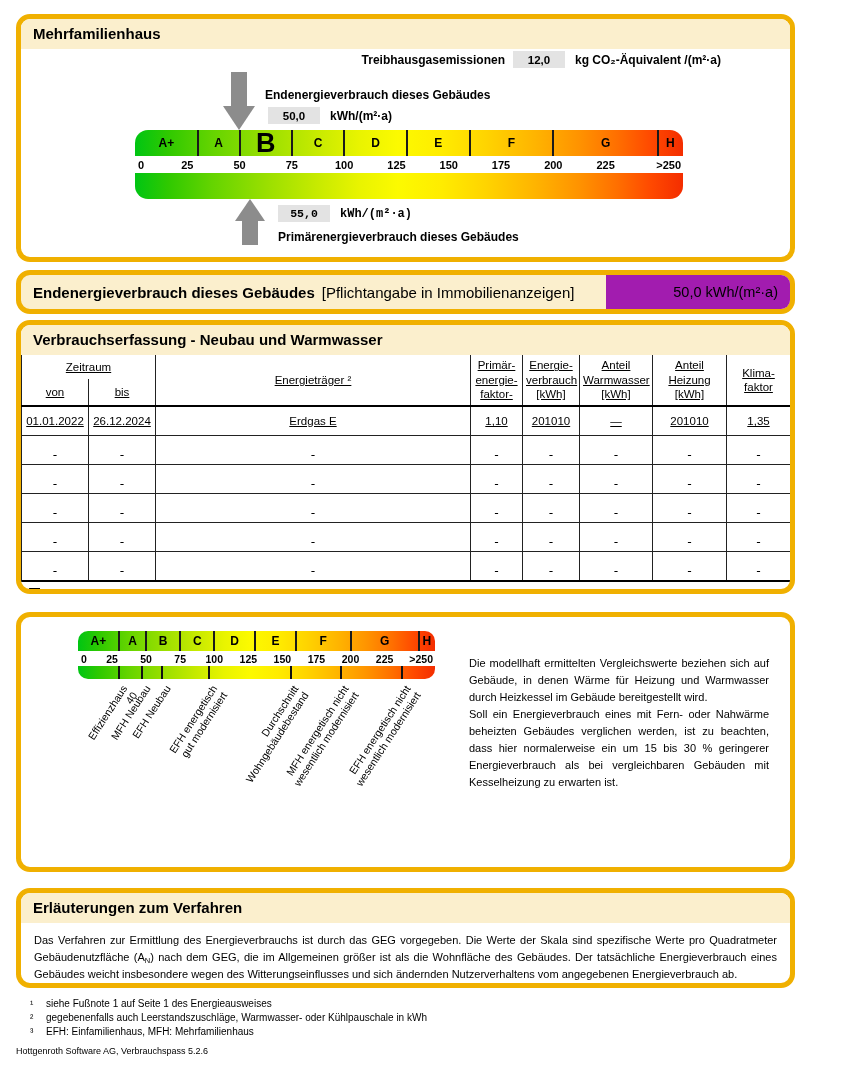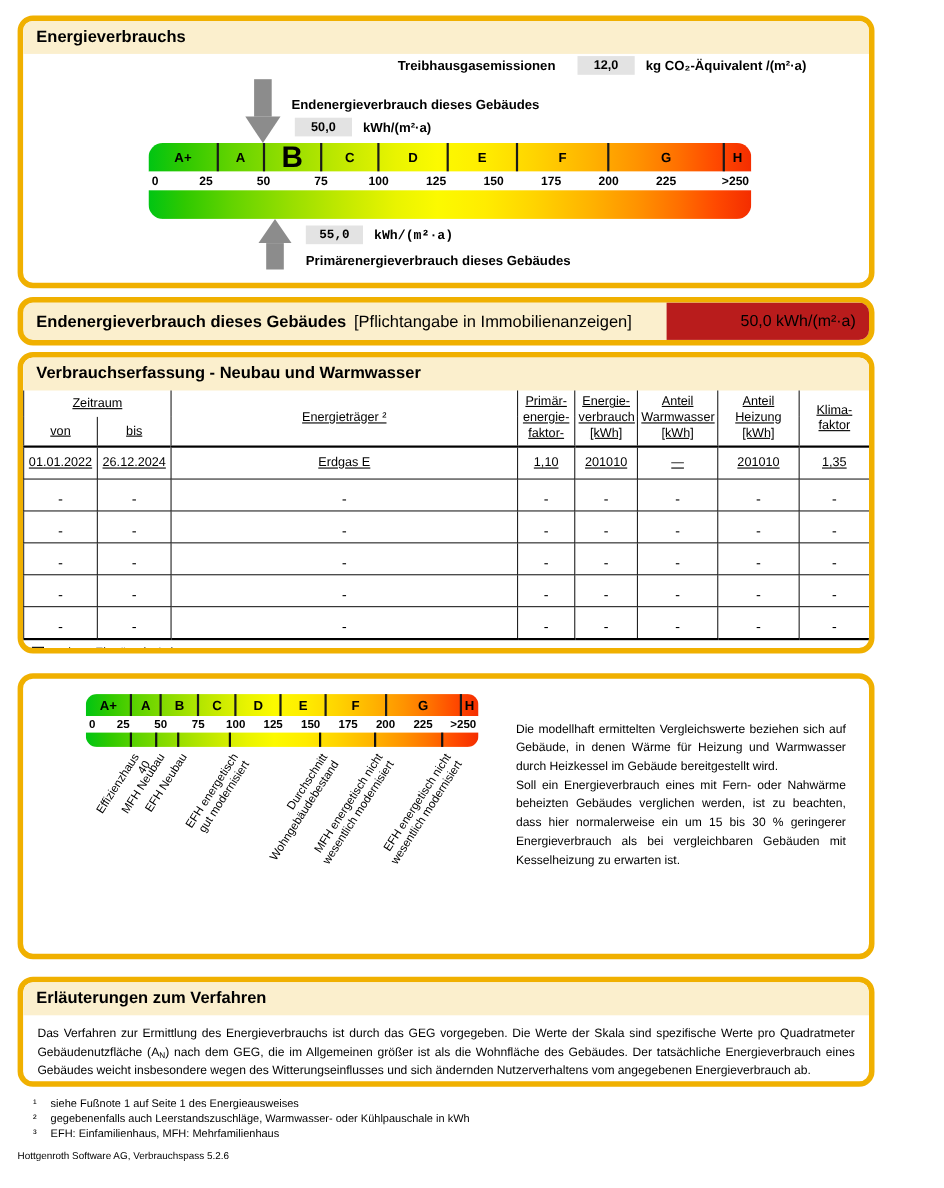--- a/index.html
+++ b/index.html
@@ -11,21 +11,21 @@
   .sec-head{background:#FBEFCD;height:30px;box-sizing:border-box;padding:6px 12px;
             font-size:15px;font-weight:bold;}
   .sec-body{position:relative;}
   .b{font-weight:bold;}
   .f12{font-size:12px;}
   .vbox{background:#E3E3E3;width:52px;height:17px;display:flex;align-items:center;
         justify-content:center;font-weight:bold;font-size:11.5px;}
   
   .row-ghg{position:absolute;left:0;top:2px;display:flex;align-items:center;width:100%;}
   .row-ghg .lbl{width:484px;text-align:right;}
-  .row-ghg .vbox{margin-left:20px;}
+  .row-ghg .vbox{margin-left:8px;}
   .row-ghg .unit{margin-left:10px;}
   .abs{position:absolute;}
   .arrow{position:absolute;display:flex;flex-direction:column;align-items:center;}
   .arrow .sh{width:16px;background:#8C8C8C;}
   .arrow-down .sh{height:34px;}
   .arrow-down .hd{width:0;height:0;border-left:16px solid transparent;border-right:16px solid transparent;border-top:24px solid #8C8C8C;}
   .arrow-up .hd{width:0;height:0;border-left:15px solid transparent;border-right:15px solid transparent;border-bottom:22px solid #8C8C8C;}
   .arrow-up .sh{height:24px;}
   
   .scale{position:absolute;border-radius:13px;overflow:hidden;}
@@ -40,21 +40,21 @@
   #scale-cmp .sc-bands{height:20px;}
   #scale-cmp .sc-letter{font-size:12px;}
   #scale-cmp .sc-ticks{height:15px;}
   #scale-cmp .sc-tick{font-size:10.5px;}
   #scale-cmp .sc-bottom{height:13px;}
   #scale-cmp{border-radius:10px;}
   
   .sec2{display:flex;align-items:stretch;background:#FBEFCD;height:44px;}
   .sec2 .txt{flex:1;display:flex;align-items:center;padding-left:12px;font-size:15px;white-space:nowrap;}
   .sec2 .txt .note{font-weight:normal;margin-left:7px;}
-  .sec2 .val{width:172px;background:#b91c1c;display:flex;align-items:center;justify-content:flex-end;
+  .sec2 .val{width:172px;background:#a21caf;display:flex;align-items:center;justify-content:flex-end;
              padding-right:12px;font-size:14.5px;}
   
   #vtable{width:100%;border-collapse:collapse;table-layout:fixed;font-size:11.5px;}
   #vtable th,#vtable td{border:1px solid #222;text-align:center;vertical-align:middle;padding:1px 3px;text-decoration:underline;}
   #vtable thead th{border-top:none;font-weight:normal;white-space:pre-line;line-height:1.25;border-bottom:2px solid #000;}
   #vtable .th-zeit{border-bottom:none;height:22px;}
   #vtable .th-sub{border-top:none;height:24px;}
   #vtable tbody td{height:26px;overflow:hidden;white-space:nowrap;}
   #vtable tbody tr:last-child td{border-bottom:2px solid #000;}
   .chk-row{display:flex;align-items:center;padding:5px 8px 0 8px;font-size:11px;}
@@ -72,21 +72,21 @@
   .fn-line{display:flex;margin-bottom:3px;}
   .fn-line .mk{width:16px;font-size:10px;}
   .footer{position:absolute;left:16px;top:1046px;font-size:9px;}
 </style>
 </head>
 <body>
 
 <div class="page">
 
   <div class="sec" style="top:14px;height:248px;">
-    <div class="sec-head">Energieverbrauchs</div>
+    <div class="sec-head">Mehrfamilienhaus</div>
     <div class="sec-body" style="height:208px;">
       <div class="row-ghg">
         <span class="lbl b f12">Treibhausgasemissionen</span>
         <span class="vbox">12,0</span>
         <span class="unit b f12">kg CO₂-Äquivalent /(m²·a)</span>
       </div>
       <div class="arrow arrow-down" style="left:202px;top:23px;">
         <div class="sh"></div>
           <div class="hd"></div>
       </div>

